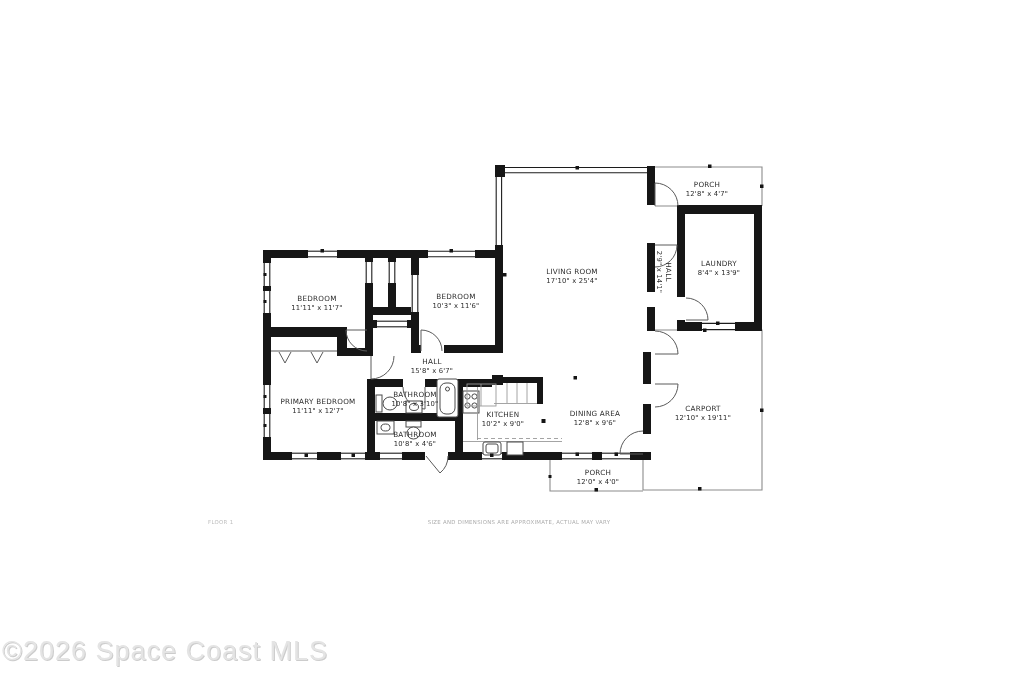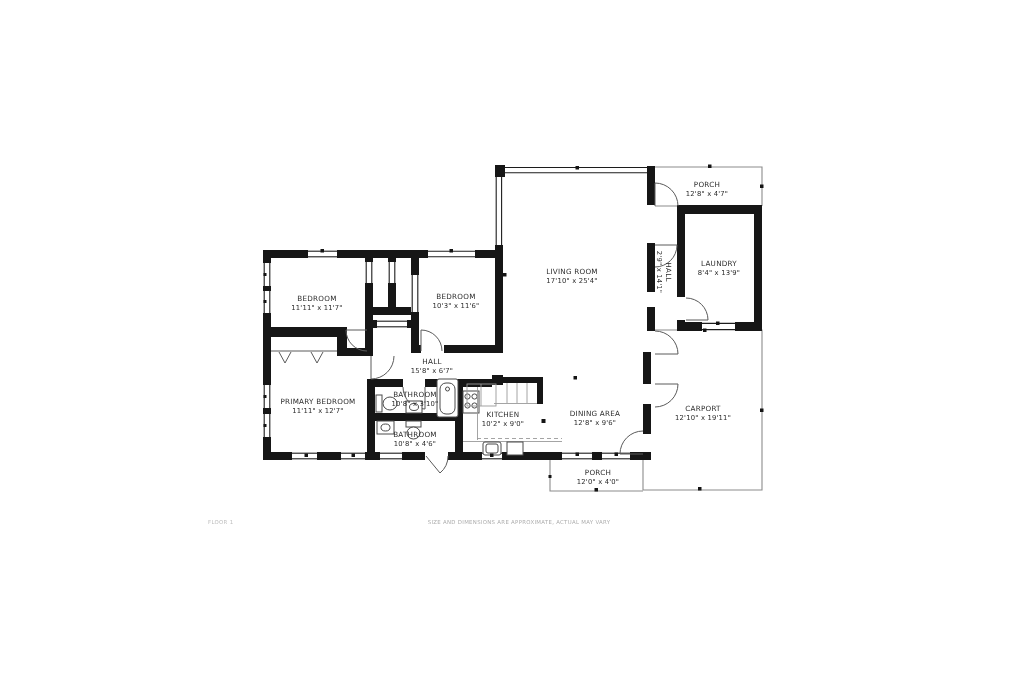--- a/index.html
+++ b/index.html
@@ -375,13 +375,14 @@
     <g>
       <text class="room-name" x="598" y="475">PORCH</text>
       <text class="room-dims" x="598" y="484">12'0" x 4'0"</text>
     </g>
   </g>
 
   <text class="foot" x="208" y="524">FLOOR 1</text>
   <text class="foot2" x="519" y="524" text-anchor="middle">SIZE AND DIMENSIONS ARE APPROXIMATE, ACTUAL MAY VARY</text>
 </svg>
 
+<div class="watermark">©2026 Space Coast MLS</div>
 </div>
 
 </body></html>

